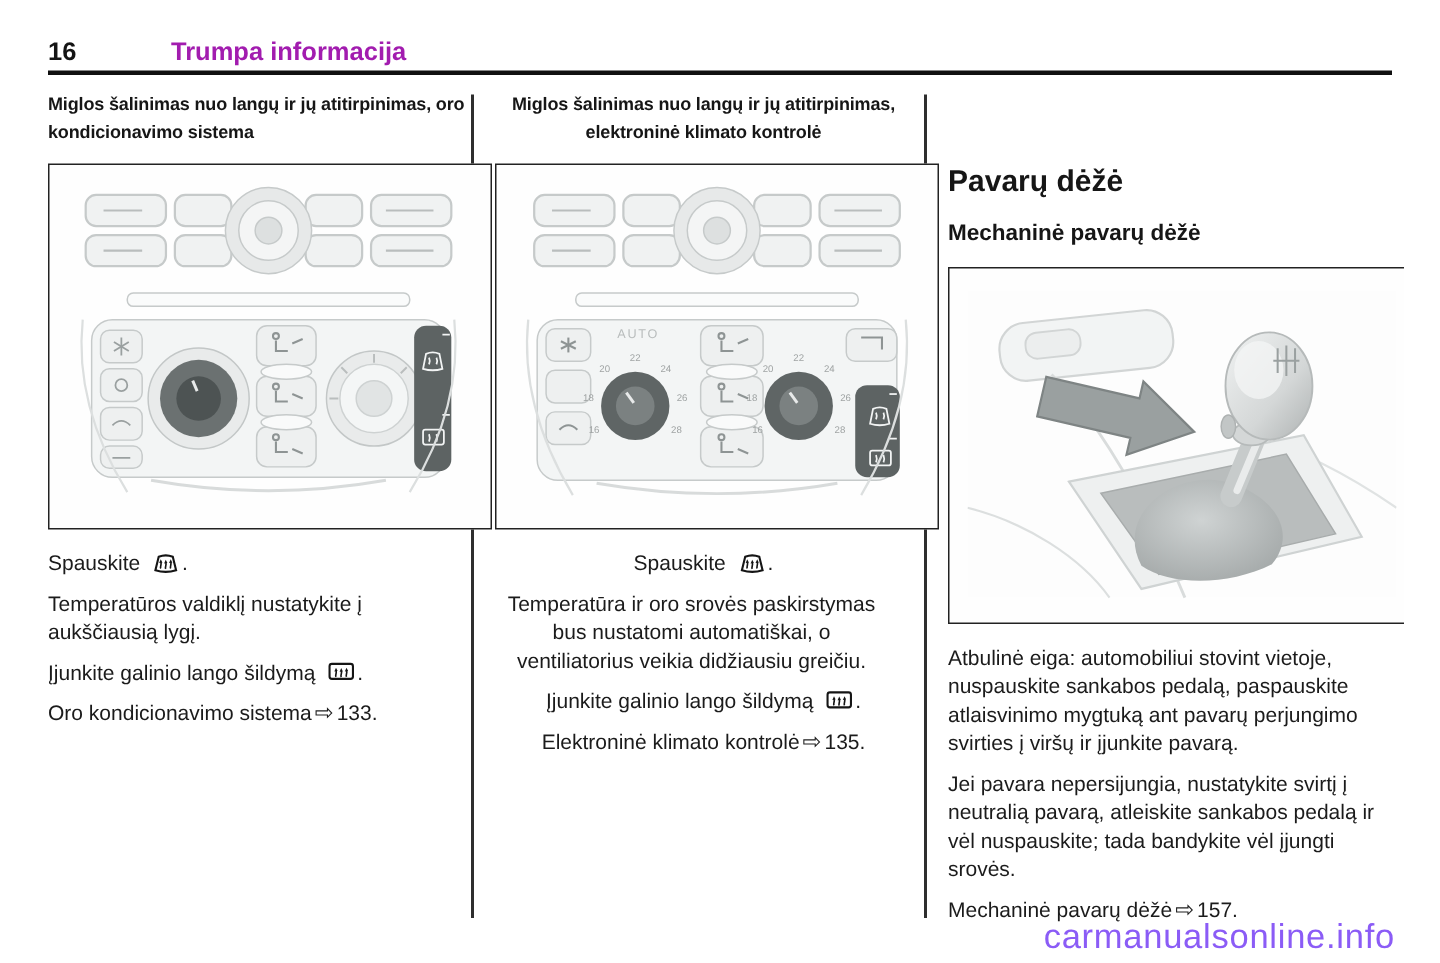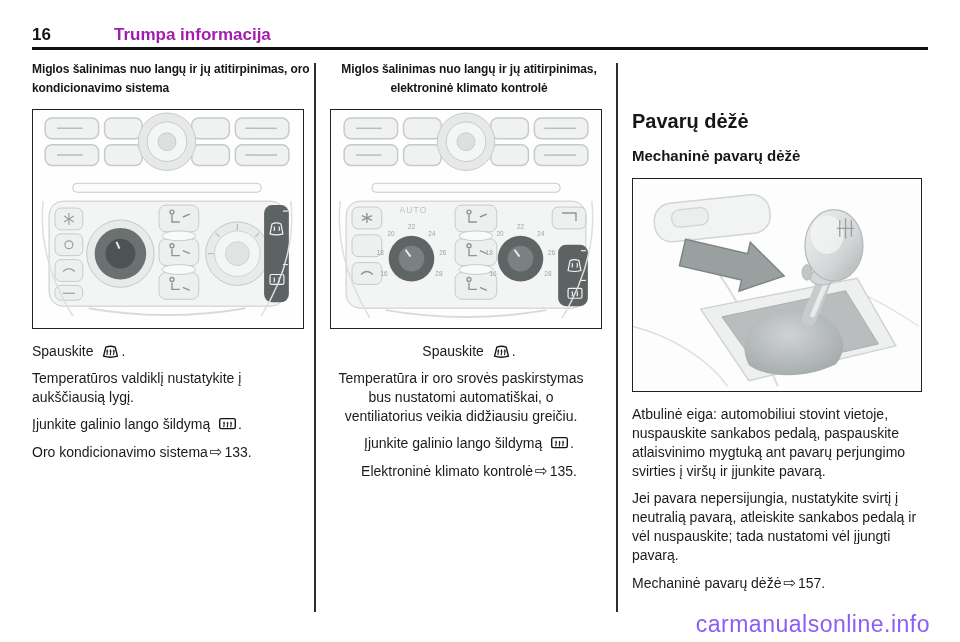--- a/index.html
+++ b/index.html
@@ -12,21 +12,21 @@
   .vdiv1{left:314px;} .vdiv2{left:616px;}
   .col{position:absolute;}
   .col1{left:32px;top:60px;width:278px;}
   .col2{left:330px;top:60px;width:278px;text-align:center;}
   .col3{left:632px;top:62px;width:292px;margin-top:47px;}
   h2{font-size:12px;line-height:19px;font-weight:bold;margin:0 0 11px 0;letter-spacing:-.1px;color:#161616;}
   h1{font-size:20px;line-height:24px;font-weight:bold;margin:0 0 13px 0;color:#161616;}
   h3{font-size:15px;line-height:19px;font-weight:bold;margin:0 0 13px 0;color:#161616;}
   p{font-size:14px;line-height:19px;margin:0 0 8px 0;}
   .w260{width:262px;} .w284{width:286px;}
-  figure{margin:0 0 13px 0;padding:0;border:1px solid #222;background:#fefefe;}
+  figure{margin:0 0 13px 0;padding:12px;border:1px solid #222;background:#fefefe;}
   .fig-climate{width:270px;height:218px;}
   .fig-gear{width:288px;height:212px;}
   .gicon{display:inline-block;vertical-align:-2px;margin:0 1px 0 4px;}
   .refarrow{font-size:15px;margin:0 2px;}
   .watermark{position:absolute;right:6px;bottom:4px;font-size:23px;color:#8b5cf6;letter-spacing:.5px;}
   svg text{font-family:"Liberation Sans","DejaVu Sans",sans-serif;}
 </style>
 </head>
 <body>
 
@@ -338,20 +338,20 @@
           <line x1="211" y1="48.5" x2="229" y2="48.5"></line>
         </g>
         <ellipse cx="180" cy="94" rx="5" ry="8" fill="#c2c6c6" stroke="#aeb2b2" stroke-width="1"></ellipse>
         <g transform="rotate(13 115 86)">
           <polygon points="50,74 116,74 116,62 158,88 116,114 116,102 50,102" fill="#9aa0a0" stroke="#7e8484" stroke-width="1.5"></polygon>
         </g>
       </svg>
     </figure>
 
     <p class="w284">Atbulinė eiga: automobiliui stovint vietoje, nuspauskite sankabos pedalą, paspauskite atlaisvinimo mygtuką ant pavarų perjungimo svirties į viršų ir įjunkite pavarą.</p>
-    <p class="w284">Jei pavara nepersijungia, nustatykite svirtį į neutralią pavarą, atleiskite sankabos pedalą ir vėl nuspauskite; tada nustatomi vėl įjungti pavarą.</p>
+    <p class="w284">Jei pavara nepersijungia, nustatykite svirtį į neutralią pavarą, atleiskite sankabos pedalą ir vėl nuspauskite; tada bandykite vėl įjungti srovės.</p>
     <p class="line">
       <span>Mechaninė pavarų dėžė</span><span class="refarrow">⇨</span><span>157.</span>
     </p>
   </section>
 
   <div class="watermark">carmanualsonline.info</div>
 </div>
 
 </body></html>

